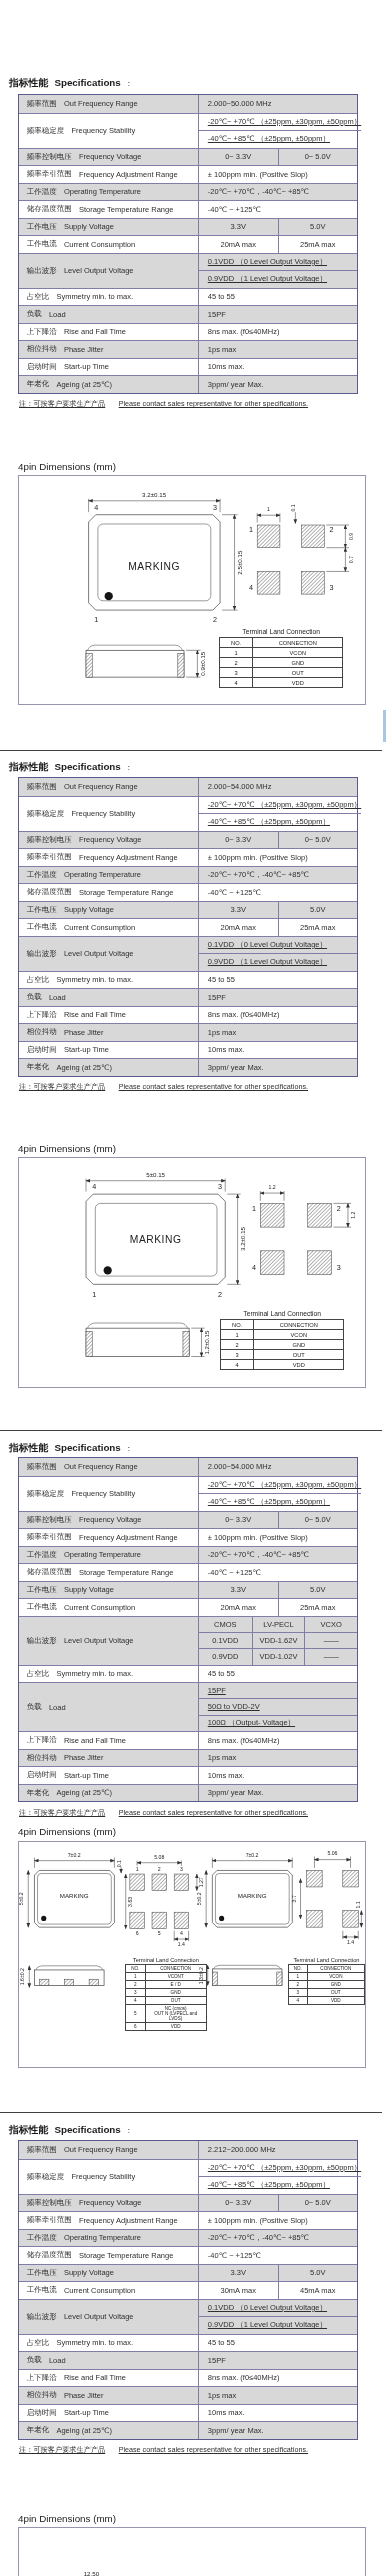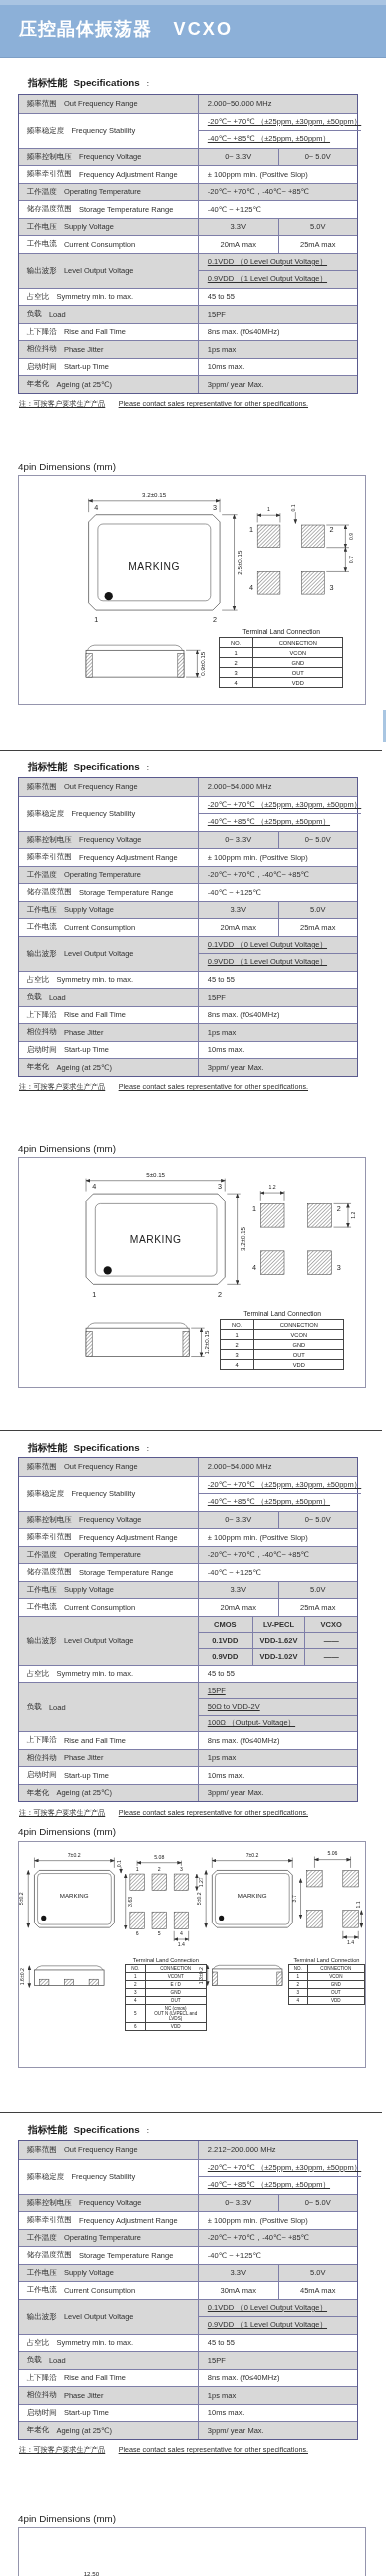--- a/index.html
+++ b/index.html
@@ -5,21 +5,21 @@
   html,body { margin:0; padding:0; background:#ffffff; }
   body { font-family:"Liberation Sans","DejaVu Sans",sans-serif; }
   #page { position:relative; width:386px; height:3651px; background:#ffffff; overflow:hidden; }
 
   
   #hdr { position:absolute; top:0; left:0; width:386px; height:58px; background:#8cb0d8; border-bottom:1.5px solid #7d9fc6; box-sizing:border-box; }
   #hdr .strip { position:absolute; top:0; left:0; width:100%; height:5.2px; background:#a9c4e2; }
   #hdr .ttl { position:absolute; top:16.5px; left:19px; color:#ffffff; font-size:18px; font-weight:bold; letter-spacing:1px; white-space:nowrap; }
   #hdr .ttl .en { margin-left:21.6px; letter-spacing:2.1px; }
 
-  .spec-head { position:absolute; left:28px; font-size:9.8px; color:#1c1c1c; white-space:nowrap; }
+  .spec-head { position:absolute; left:9px; font-size:9.8px; color:#1c1c1c; white-space:nowrap; }
   .spec-head .cn { font-weight:bold; }
   .spec-head .en { margin-left:6.2px; font-weight:600; }
   .spec-head .co { margin-left:4.1px; font-size:7.7px; }
 
   .dims-head { position:absolute; left:18px; font-size:9.8px; font-weight:500; color:#222222; }
 
   .note { position:absolute; left:19px; font-size:7.2px; color:#2e2e2e; white-space:nowrap;text-decoration:underline; }
   .note .en { margin-left:13.4px; }
 
   .divider { position:absolute; left:0; width:382px; height:1px; background:#3f3f3f; }
@@ -32,21 +32,21 @@
   .h1 { height:17.5px; } .h2 { height:35px; } .h3s { height:49px; } .hOut { height:49px; }
   .lab { flex:0 0 180px; display:flex; align-items:center; padding-left:7.7px; gap:7.2px; border-right:0.5px solid #7e7ea8; box-sizing:border-box; white-space:nowrap; }
   .val { flex:1; display:flex; align-items:center; padding-left:8.8px; white-space:nowrap; }
   .dual { flex:1; display:flex; }
   .dual > div { flex:1; display:flex; align-items:center; justify-content:center; }
   .dual > div + div { border-left:0.5px solid #7e7ea8; }
   .stack { flex:1; display:flex; flex-direction:column; }
   .stack > div { flex:1; display:flex; align-items:center; padding-left:8.8px; white-space:nowrap;text-decoration:underline; }
   .stack > div + div { border-top:0.5px solid #7e7ea8; }
   .grid9 { flex:1; display:grid; grid-template-columns:1fr 1fr 1fr; }
-  .grid9 > div { display:flex; align-items:center; justify-content:center; border-left:0.5px solid #7e7ea8; border-top:0.5px solid #7e7ea8;font-weight:bold; }
+  .grid9 > div { display:flex; align-items:center; justify-content:center; border-left:0.5px solid #7e7ea8; border-top:0.5px solid #7e7ea8; }
   .grid9 > div:nth-child(3n+1) { border-left:none; }
   .grid9 > div:nth-child(-n+3) { border-top:none; }
 
   
   .dim-box { position:absolute; left:18px; width:348px; border:0.5px solid #9595ad; background:#ffffff; box-sizing:border-box; }
   .dim-box svg { position:absolute; top:0; left:0; }
 
   svg .shape { fill:none; stroke:#3c3c3c; stroke-width:1.3; }
   svg .thin  { fill:none; stroke:#3c3c3c; stroke-width:1; }
   svg .pad   { fill:url(#hatch); stroke:#3c3c3c; stroke-width:1; }
@@ -85,26 +85,20 @@
       <pattern id="hatch" patternUnits="userSpaceOnUse" width="5" height="5" patternTransform="rotate(45)">
         <rect width="5" height="5" fill="#ffffff"></rect>
         <line x1="0" y1="0" x2="0" y2="5" stroke="#4a4a4a" stroke-width="1.6"></line>
       </pattern>
       <marker id="ar" markerWidth="9" markerHeight="8" refX="8" refY="3.5" orient="auto-start-reverse">
         <path d="M0,0L9,3.5L0,7Z" fill="#333"></path>
       </marker>
     </defs>
   </svg>
 
-  <div id="hdr">
-    <div class="strip"></div>
-    <div class="ttl">
-      <span class="cn">压控晶体振荡器</span><span class="en">VCXO</span>
-    </div>
-  </div>
 
   <div class="spec-head" style="top:77px">
     <span class="cn">指标性能</span><span class="en">Specifications</span><span class="co">：</span>
   </div>
 
   <div class="spec-table" style="top:94px">
     <div class="r g h1">
         <div class="lab">
           <span>频率范围</span>
           <span>Out Frequency Range</span>

